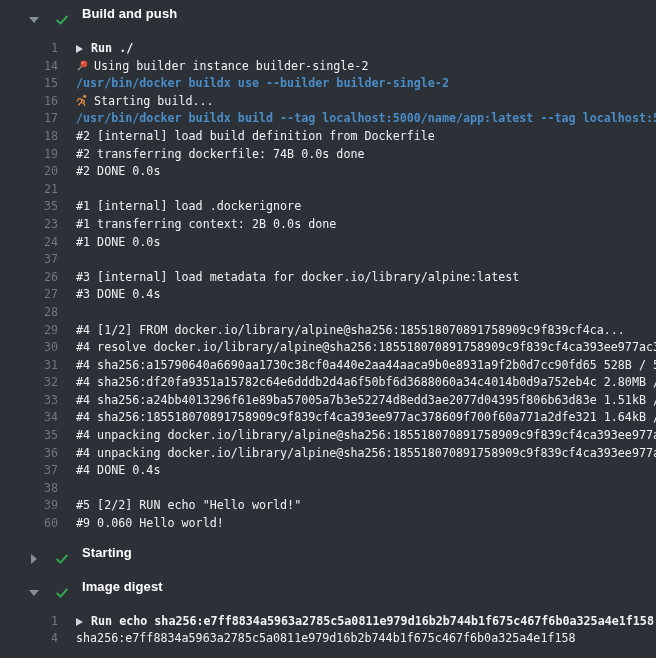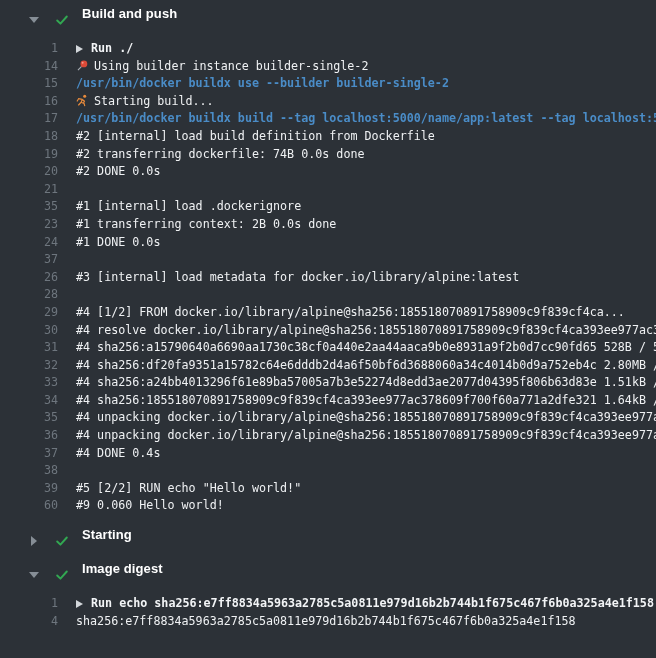--- a/index.html
+++ b/index.html
@@ -61,20 +61,21 @@
         <div class="log-row"><span class="num">17</span><span class="text"><span class="t-command">/usr/bin/docker buildx build --tag localhost:5000/name/app:latest --tag localhost:5</span></span></div>
         <div class="log-row"><span class="num">18</span><span class="text"><span class="t-plain">#2 [internal] load build definition from Dockerfile</span></span></div>
         <div class="log-row"><span class="num">19</span><span class="text"><span class="t-plain">#2 transferring dockerfile: 74B 0.0s done</span></span></div>
         <div class="log-row"><span class="num">20</span><span class="text"><span class="t-plain">#2 DONE 0.0s</span></span></div>
         <div class="log-row"><span class="num">21</span><span class="text"><span class="t-plain"></span></span></div>
         <div class="log-row"><span class="num">35</span><span class="text"><span class="t-plain">#1 [internal] load .dockerignore</span></span></div>
         <div class="log-row"><span class="num">23</span><span class="text"><span class="t-plain">#1 transferring context: 2B 0.0s done</span></span></div>
         <div class="log-row"><span class="num">24</span><span class="text"><span class="t-plain">#1 DONE 0.0s</span></span></div>
         <div class="log-row"><span class="num">37</span><span class="text"><span class="t-plain"></span></span></div>
         <div class="log-row"><span class="num">26</span><span class="text"><span class="t-plain">#3 [internal] load metadata for docker.io/library/alpine:latest</span></span></div>
+        <div class="log-row"><span class="num">27</span><span class="text"><span class="t-plain">#3 DONE 0.4s</span></span></div>
         <div class="log-row"><span class="num">28</span><span class="text"><span class="t-plain"></span></span></div>
         <div class="log-row"><span class="num">29</span><span class="text"><span class="t-plain">#4 [1/2] FROM docker.io/library/alpine@sha256:185518070891758909c9f839cf4ca...</span></span></div>
         <div class="log-row"><span class="num">30</span><span class="text"><span class="t-plain">#4 resolve docker.io/library/alpine@sha256:185518070891758909c9f839cf4ca393ee977ac3</span></span></div>
         <div class="log-row"><span class="num">31</span><span class="text"><span class="t-plain">#4 sha256:a15790640a6690aa1730c38cf0a440e2aa44aaca9b0e8931a9f2b0d7cc90fd65 528B / 5</span></span></div>
         <div class="log-row"><span class="num">32</span><span class="text"><span class="t-plain">#4 sha256:df20fa9351a15782c64e6dddb2d4a6f50bf6d3688060a34c4014b0d9a752eb4c 2.80MB /</span></span></div>
         <div class="log-row"><span class="num">33</span><span class="text"><span class="t-plain">#4 sha256:a24bb4013296f61e89ba57005a7b3e52274d8edd3ae2077d04395f806b63d83e 1.51kB /</span></span></div>
         <div class="log-row"><span class="num">34</span><span class="text"><span class="t-plain">#4 sha256:185518070891758909c9f839cf4ca393ee977ac378609f700f60a771a2dfe321 1.64kB /</span></span></div>
         <div class="log-row"><span class="num">35</span><span class="text"><span class="t-plain">#4 unpacking docker.io/library/alpine@sha256:185518070891758909c9f839cf4ca393ee977a</span></span></div>
         <div class="log-row"><span class="num">36</span><span class="text"><span class="t-plain">#4 unpacking docker.io/library/alpine@sha256:185518070891758909c9f839cf4ca393ee977a</span></span></div>
         <div class="log-row"><span class="num">37</span><span class="text"><span class="t-plain">#4 DONE 0.4s</span></span></div>

